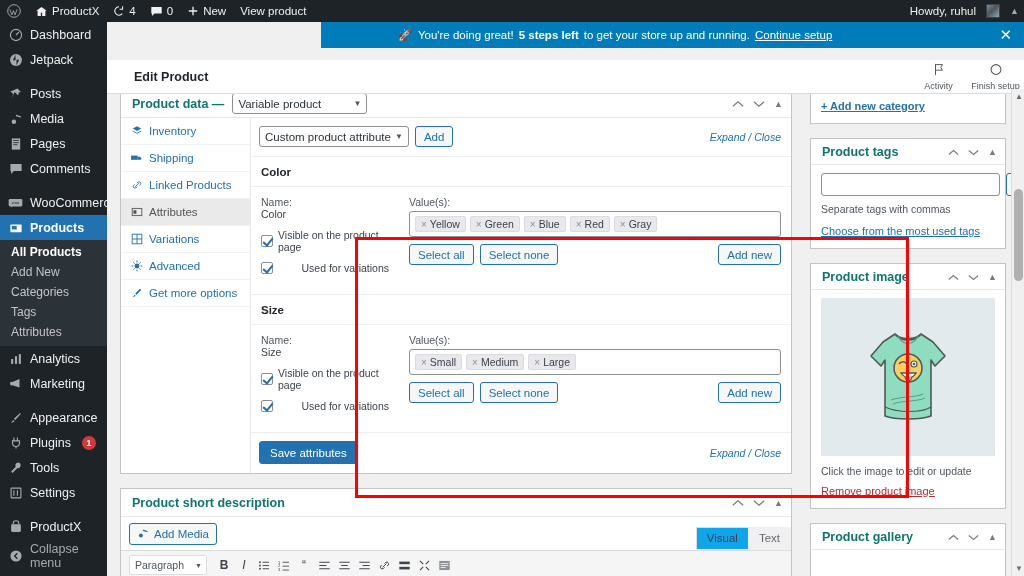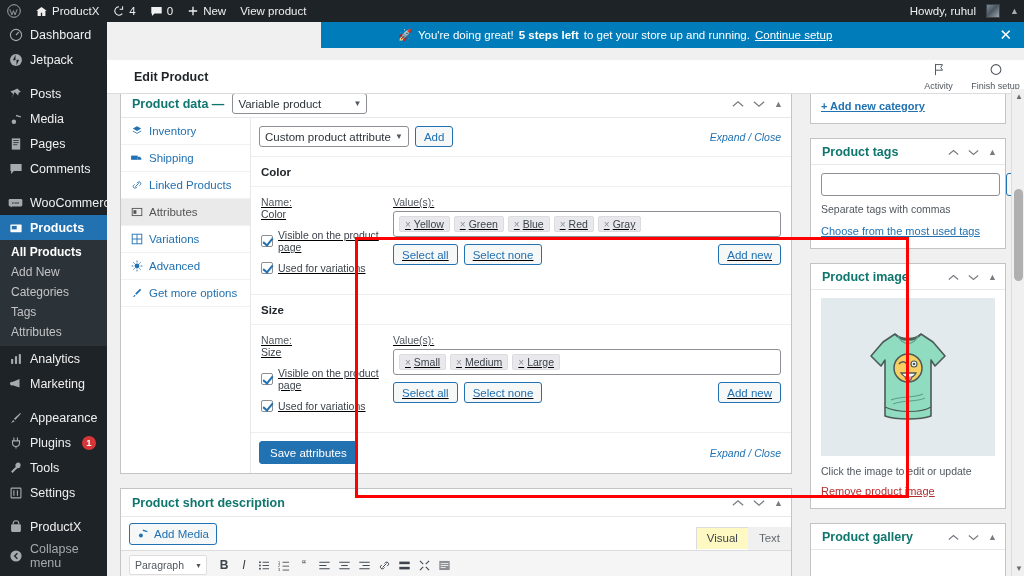--- a/index.html
+++ b/index.html
@@ -138,25 +138,25 @@
     height: 21px; padding: 0 8px; background: #f6f7f7; border: 1px solid #2271b1;
     border-radius: 3px; color: #2271b1; font-size: 11.5px;
     display: inline-flex; align-items: center; justify-content: center;
   }
   .expand-close { margin-left: auto; font-size: 10.5px; font-style: italic; color: #2271b1; }
   .expand-close span { text-decoration: none; }
 
   
   .attr-block { border-bottom: 1px solid #eee; }
   .attr-bname { padding: 9px 10px 8px 10px; font-size: 11.5px; font-weight: 700; color: #23282d; border-bottom: 1px solid #f0f0f1; }
-  .attr-grid { display: flex; padding: 9px 10px 11px 10px; gap: 4px; text-decoration: underline; }
+  .attr-grid { display: flex; padding: 9px 10px 11px 10px; gap: 20px; }
   .attr-left { width: 128px; flex: 0 0 128px; font-size: 10.5px; color: #3c434a; }
   .attr-left .lbl { color: #50575e; }
   .attr-left .val { margin-bottom: 9px; }
-  .chk-row { display: flex; align-items: center; gap: 5px; margin-bottom: 9px; font-size: 10.5px; color: #3c434a; }
+  .chk-row { display: flex; align-items: center; gap: 5px; margin-bottom: 9px; font-size: 10.5px; color: #3c434a; justify-content: space-between; }
   .chk {
     width: 12px; height: 12px; flex: 0 0 12px; border: 1px solid #8c8f94;
     border-radius: 2px; background: #fff; position: relative;
   }
   .chk.on::after {
     content: ""; position: absolute; left: 3px; top: 0px;
     width: 4px; height: 8px; border: solid #2271b1;
     border-width: 0 2px 2px 0; transform: rotate(40deg);
   }
   .attr-right { flex: 1; }
@@ -195,21 +195,21 @@
   .btn-media {
     height: 22px; padding: 0 7px; background: #f6f7f7; border: 1px solid #2271b1;
     border-radius: 3px; color: #2271b1; font-size: 11.5px;
     display: inline-flex; align-items: center; gap: 4px; margin-bottom: 5px;
   }
   .ed-tabs { margin-left: auto; display: flex; align-items: flex-end; }
   .ed-tab {
     padding: 4px 10px 5px 10px; font-size: 11.5px; color: #646970;
     border: 1px solid transparent; background: #f0f0f1; margin-left: -1px;
   }
-  .ed-tab.active { background: #fef9c3; border-color: #dcdcde; border-bottom-color: #fff; color: #3c434a; }
+  .ed-tab.active { background: #0ea5e9; border-color: #dcdcde; border-bottom-color: #fff; color: #3c434a; }
   .ed-toolbar {
     display: flex; align-items: center; gap: 0px;
     padding: 4px 8px; background: #f5f5f5; border-bottom: 1px solid #dcdcde;
   }
   .tb-sel {
     height: 20px; min-width: 78px; padding: 0 15px 0 5px; margin-right: 7px;
     border: 1px solid #ddd; border-radius: 2px; background: #fff;
     font-size: 10.5px; color: #50575e; display: flex; align-items: center;
     position: relative;
   }

